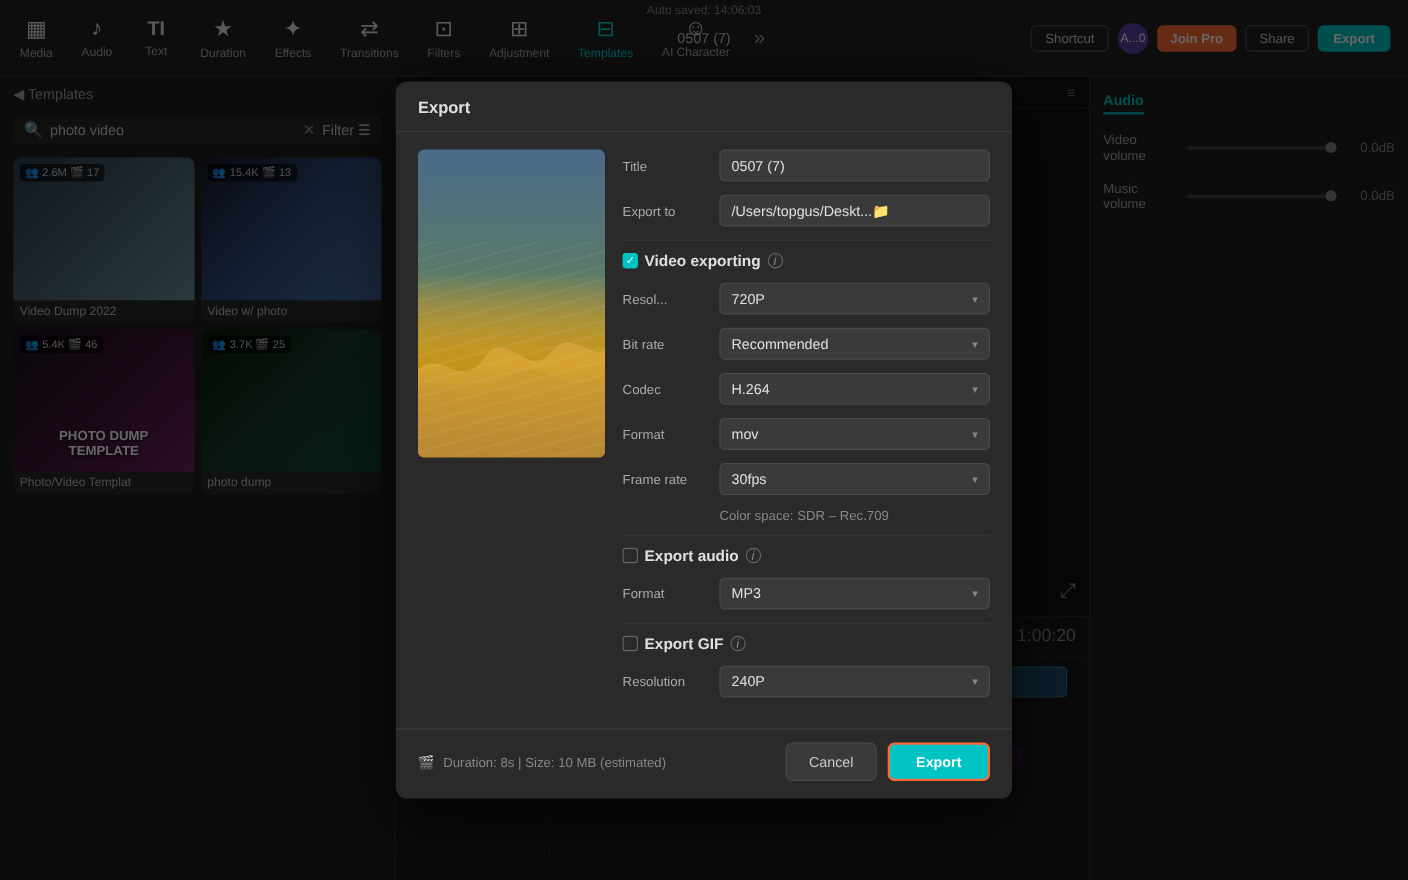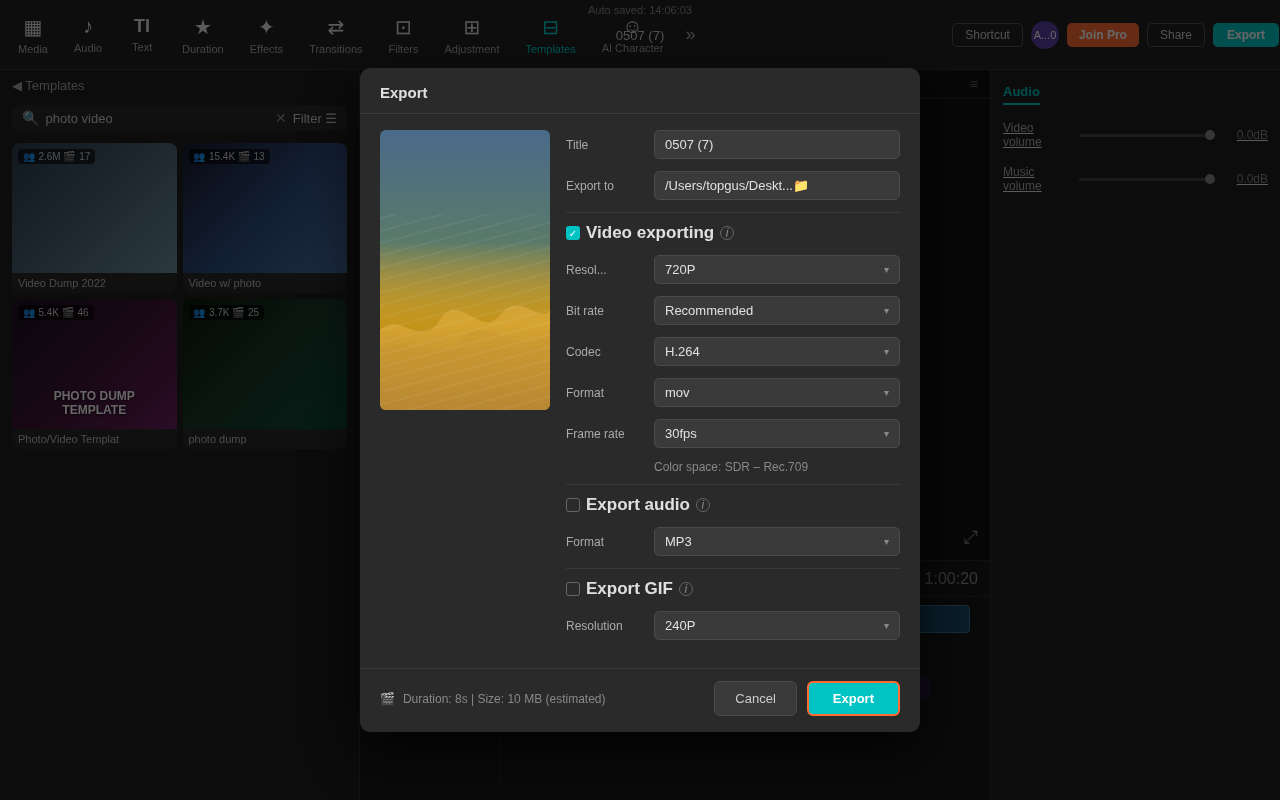--- a/index.html
+++ b/index.html
@@ -59,21 +59,21 @@
     .nav-item .nav-label { font-size: 11px; color: #aaa; }
     .nav-item.active .nav-label { color: #00d4d4; }
     .nav-more {
       font-size: 18px;
       color: #aaa;
       padding: 0 6px;
       cursor: pointer;
     }
     .top-right {
       position: absolute;
-      right: 1px;
+      right: 16px;
       top: 50%;
       transform: translateY(-50%);
       display: flex;
       align-items: center;
       gap: 8px;
     }
     .shortcut-btn {
       background: transparent;
       border: 1px solid #555;
       color: #ccc;
@@ -309,21 +309,20 @@
       border-bottom: 2px solid #00c4c4;
       padding-bottom: 4px;
       margin-bottom: 16px;
       display: inline-block;
     }
     .volume-row {
       display: flex;
       align-items: center;
       margin-bottom: 16px;
       gap: 8px;
-      text-decoration: underline;
     }
     .volume-label { font-size: 12px; color: #aaa; flex: 1; }
     .volume-slider {
       flex: 2;
       height: 3px;
       background: #444;
       border-radius: 2px;
       position: relative;
     }
     .volume-handle {
@@ -460,21 +459,21 @@
       font-size: 10px;
       color: #fff;
     }
     .checkbox-empty {
       width: 14px;
       height: 14px;
       border: 1px solid #666;
       border-radius: 3px;
     }
     .section-toggle-label {
-      font-size: 17px;
+      font-size: 14px;
       font-weight: 600;
       color: #e0e0e0;
     }
     .info-icon {
       font-size: 12px;
       color: #888;
       border: 1px solid #666;
       border-radius: 50%;
       width: 14px;
       height: 14px;

